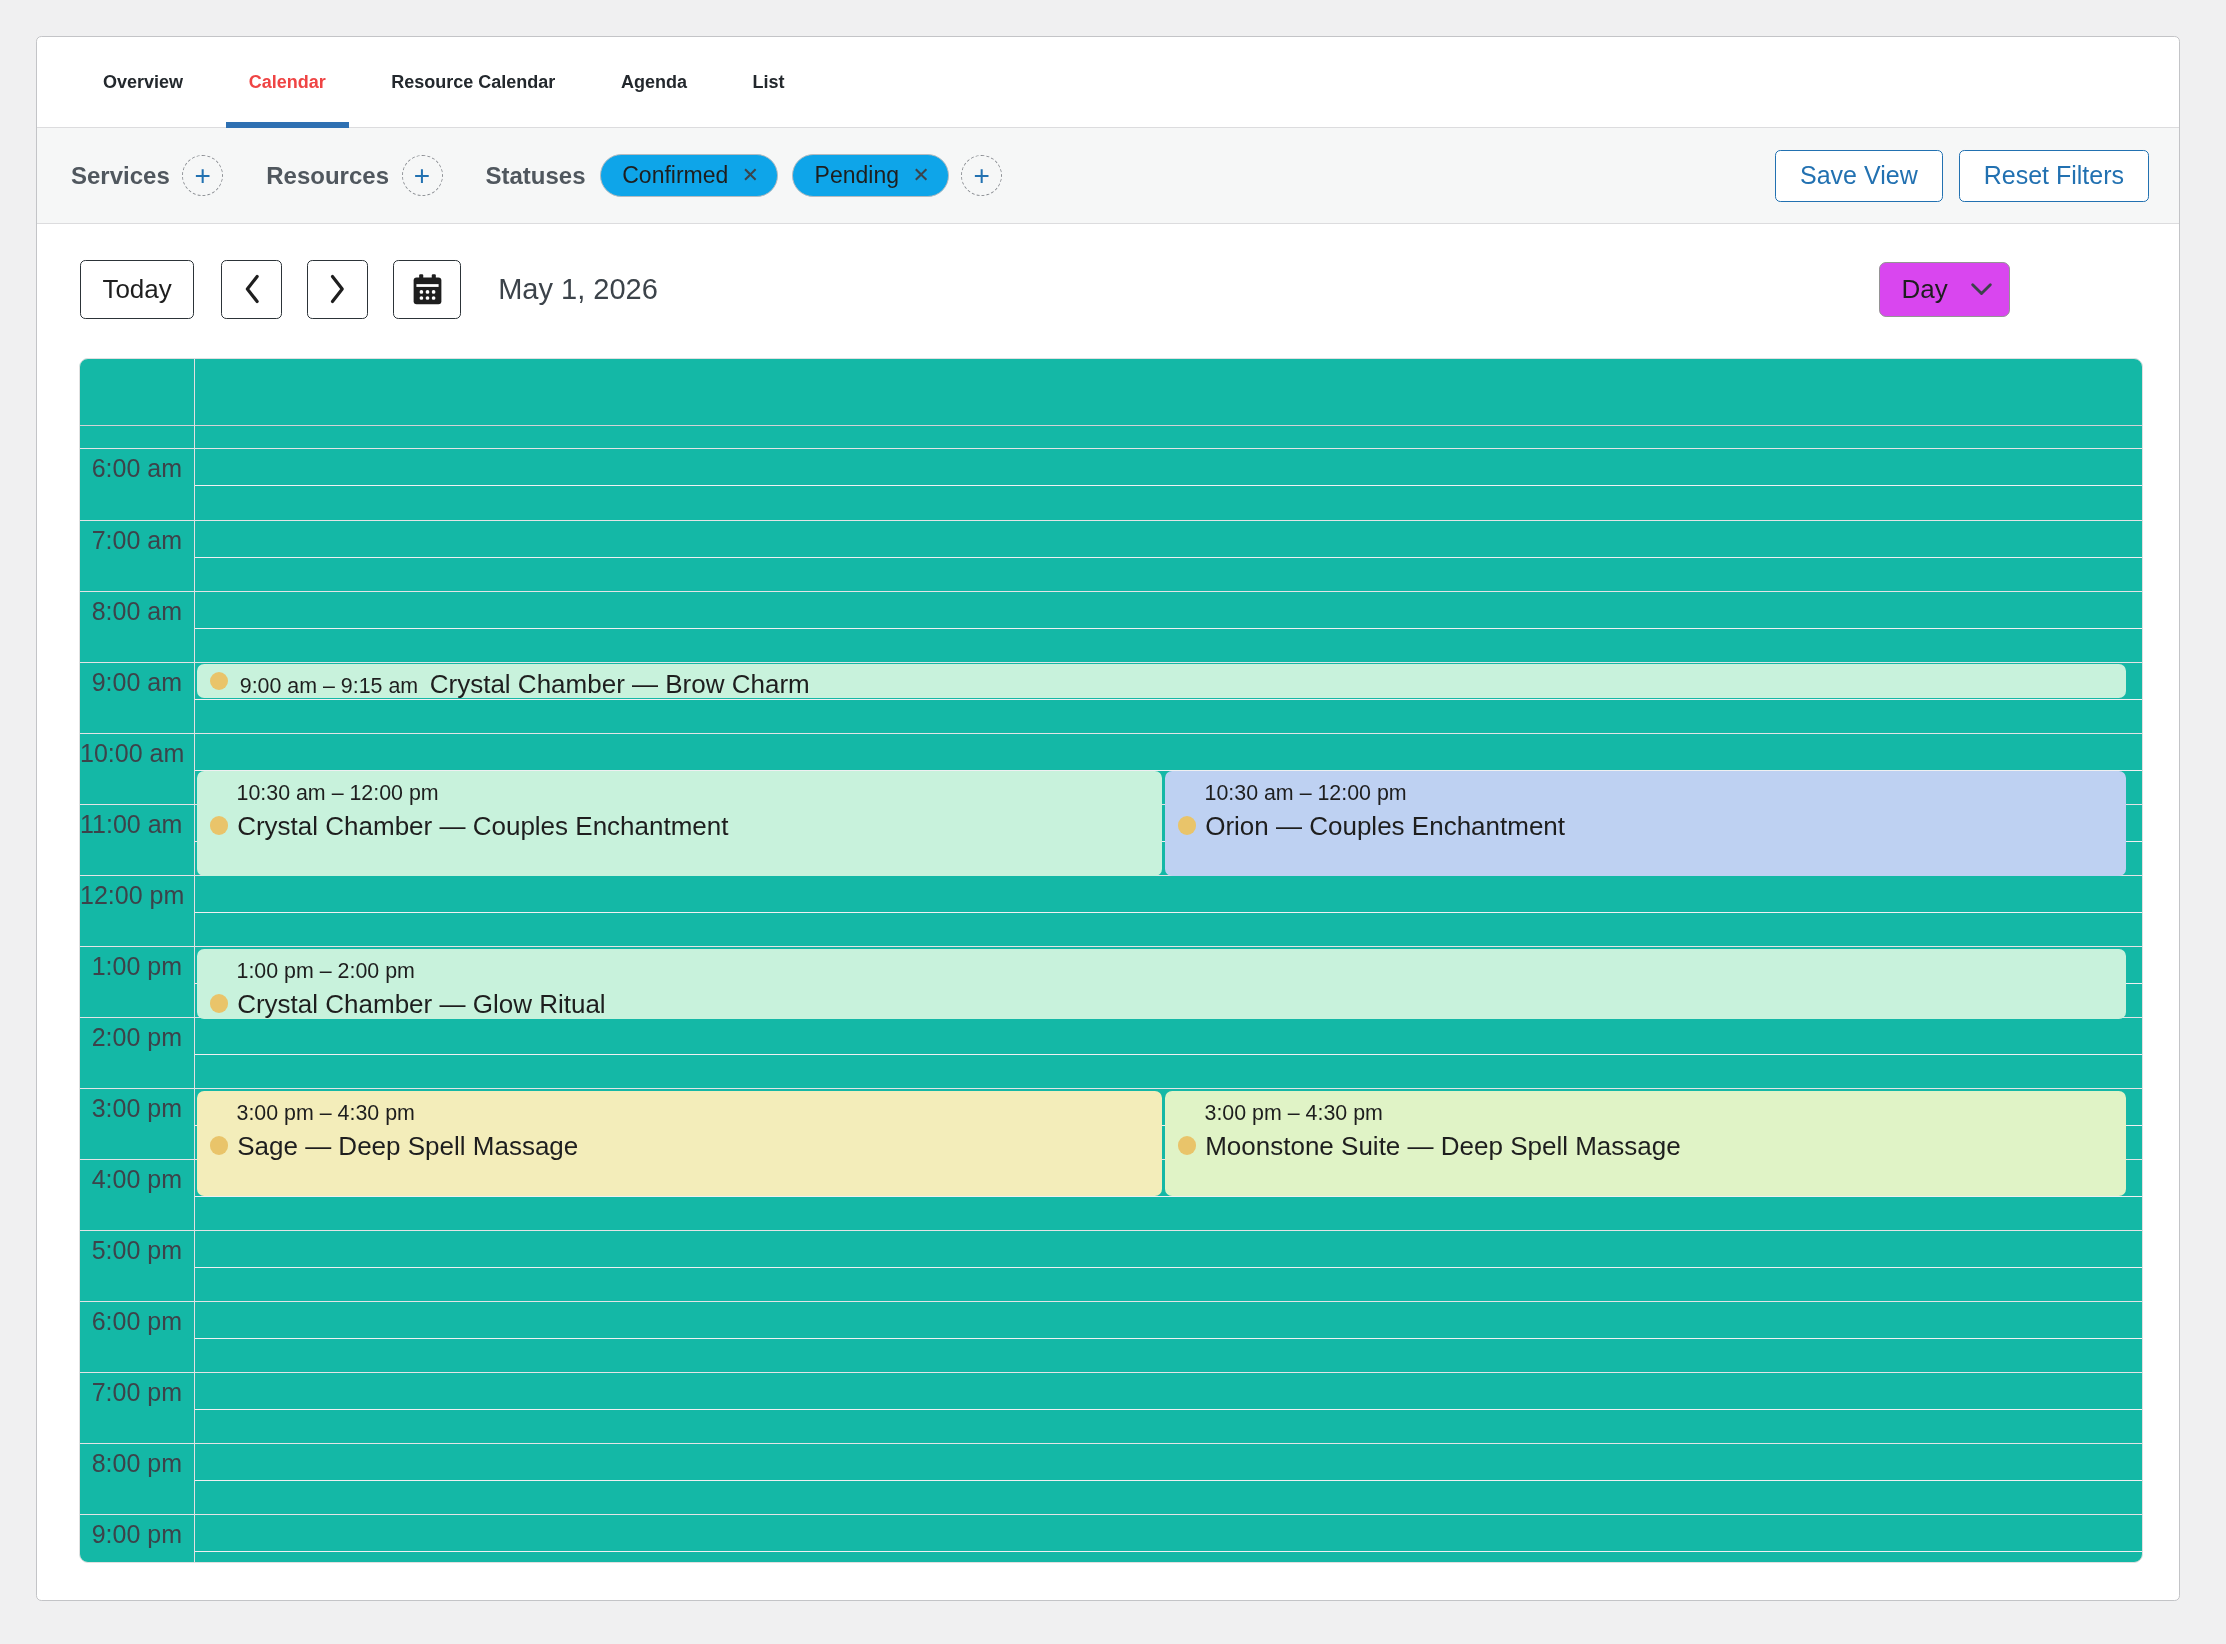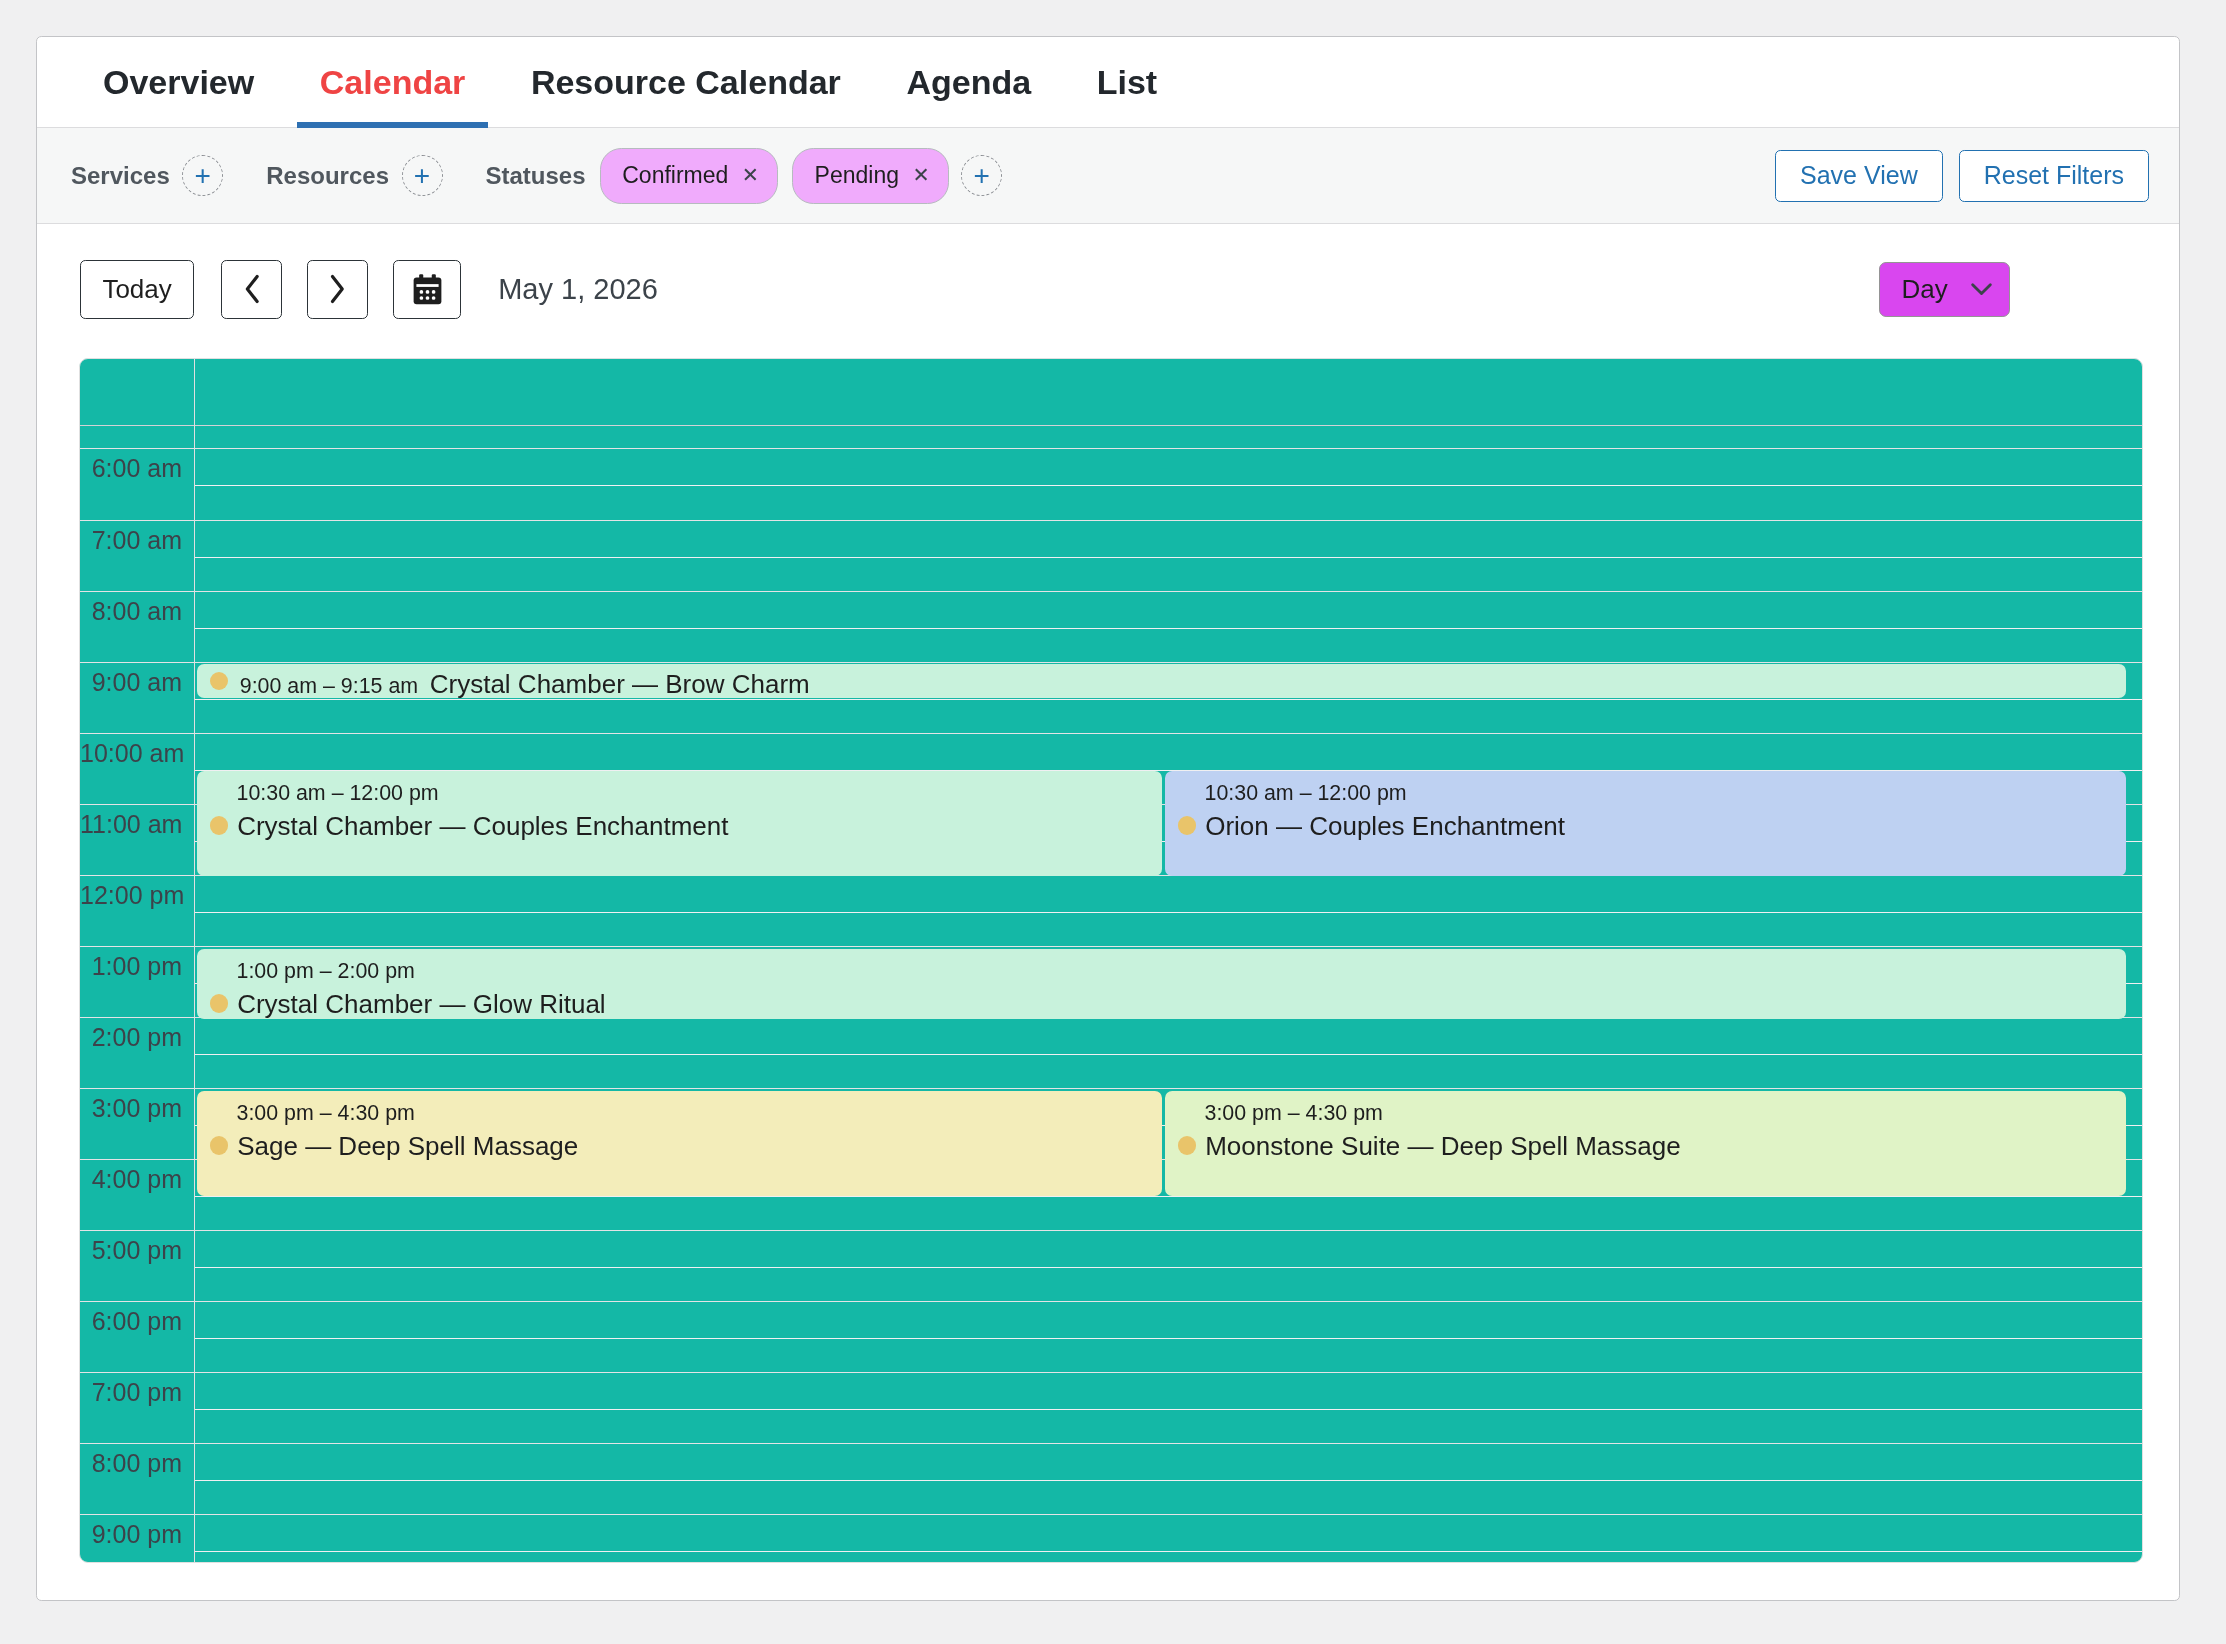--- a/index.html
+++ b/index.html
@@ -23,21 +23,21 @@
     height:91px;
     display:flex; align-items:stretch;
     padding-left:43px;
     border-bottom:0.9px solid #dcdcde;
     gap:19.6px;
   }
   .tab {
     position:relative;
     display:flex; align-items:center;
     padding:16px 23px;
-    font-size:34px; font-weight:600; color:#23282d;
+    font-size:18px; font-weight:600; color:#23282d;
     cursor:pointer; white-space:nowrap;
   }
   .tab.active { color:#ef4444; }
   .tab.active::after {
     content:""; position:absolute; left:0; right:0; bottom:-0.9px;
     height:6.2px; background:#2e70b2;
   }
   
   .filter-bar {
     height:96px;
@@ -51,22 +51,22 @@
     width:41px; height:41px; flex:none;
     border:1.8px dashed #8c8f94; border-radius:50%;
     background:transparent;
     display:flex; align-items:center; justify-content:center;
     margin-left:12.5px;
     color:#2271b1; font-size:28px; line-height:1; font-weight:400;
     cursor:pointer;
   }
   .f-gap { width:43px; flex:none; }
   .chip {
-    height:56px;
-    background:#f0abfc;
+    height:43px;
+    background:#0ea5e9;
     border:0.9px solid #b6bbbf;
     border-radius:21.4px;
     display:flex; align-items:center; gap:13.4px;
     padding:0 18px 0 21.4px;
     margin-left:14.3px;
     font-size:23px; color:#1e1e1e;
     cursor:default; white-space:nowrap;
   }
   .chip .x { font-size:20.5px; color:#3c434a; cursor:pointer; line-height:1; }
   .filter-actions { margin-left:auto; display:flex; gap:16px; }

